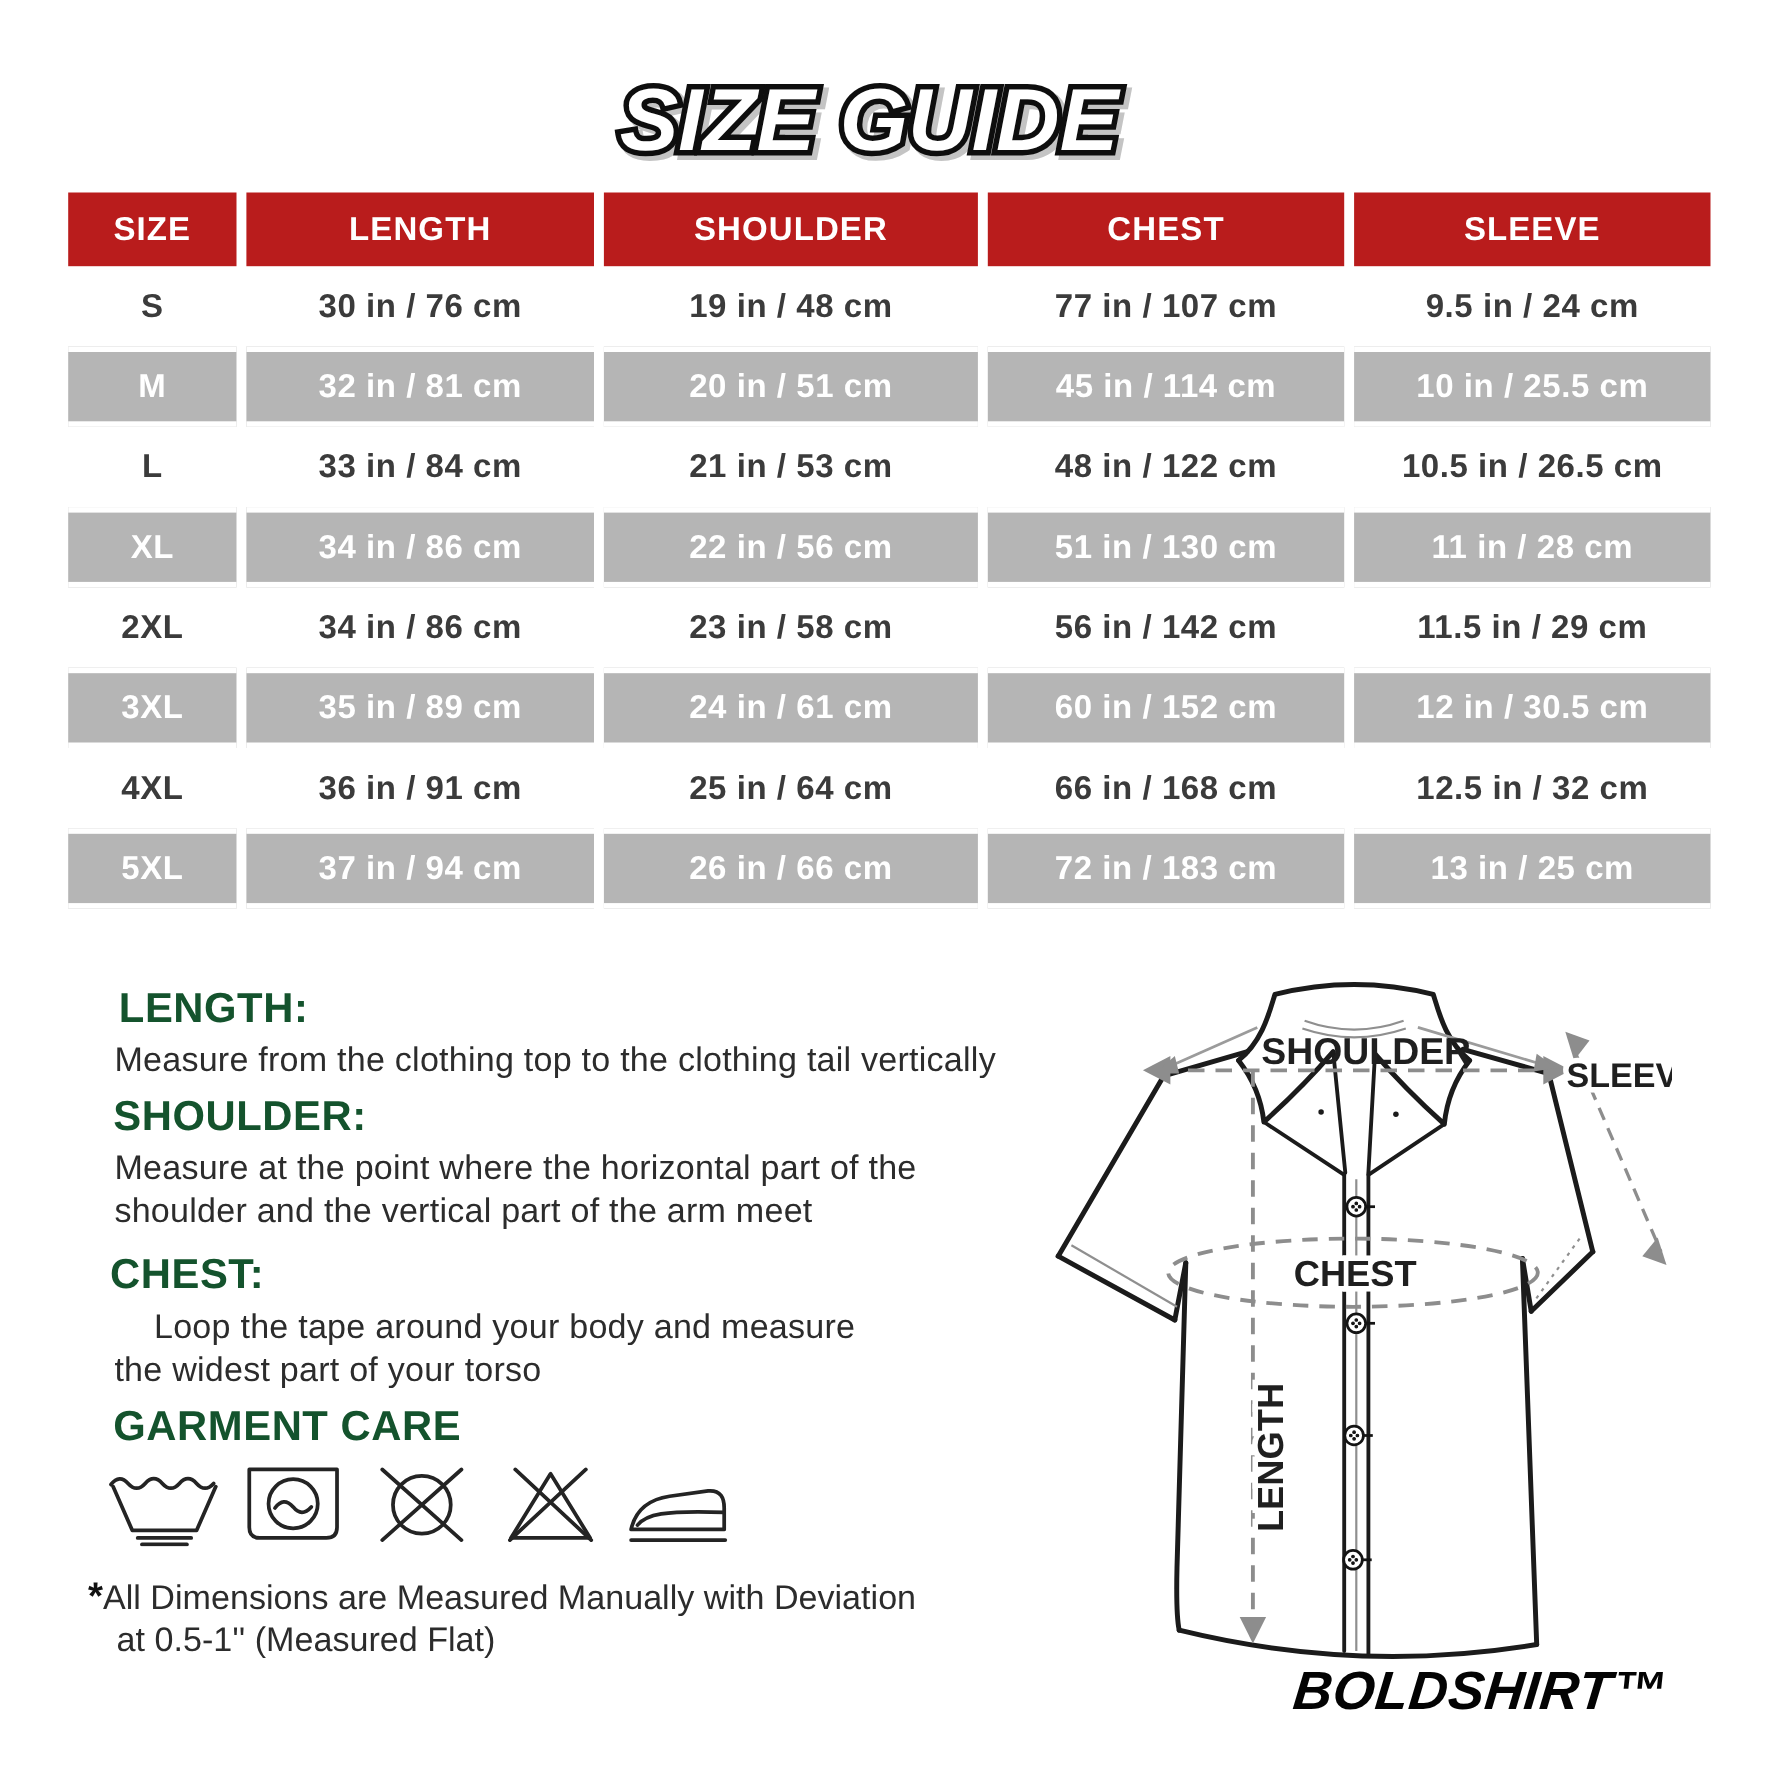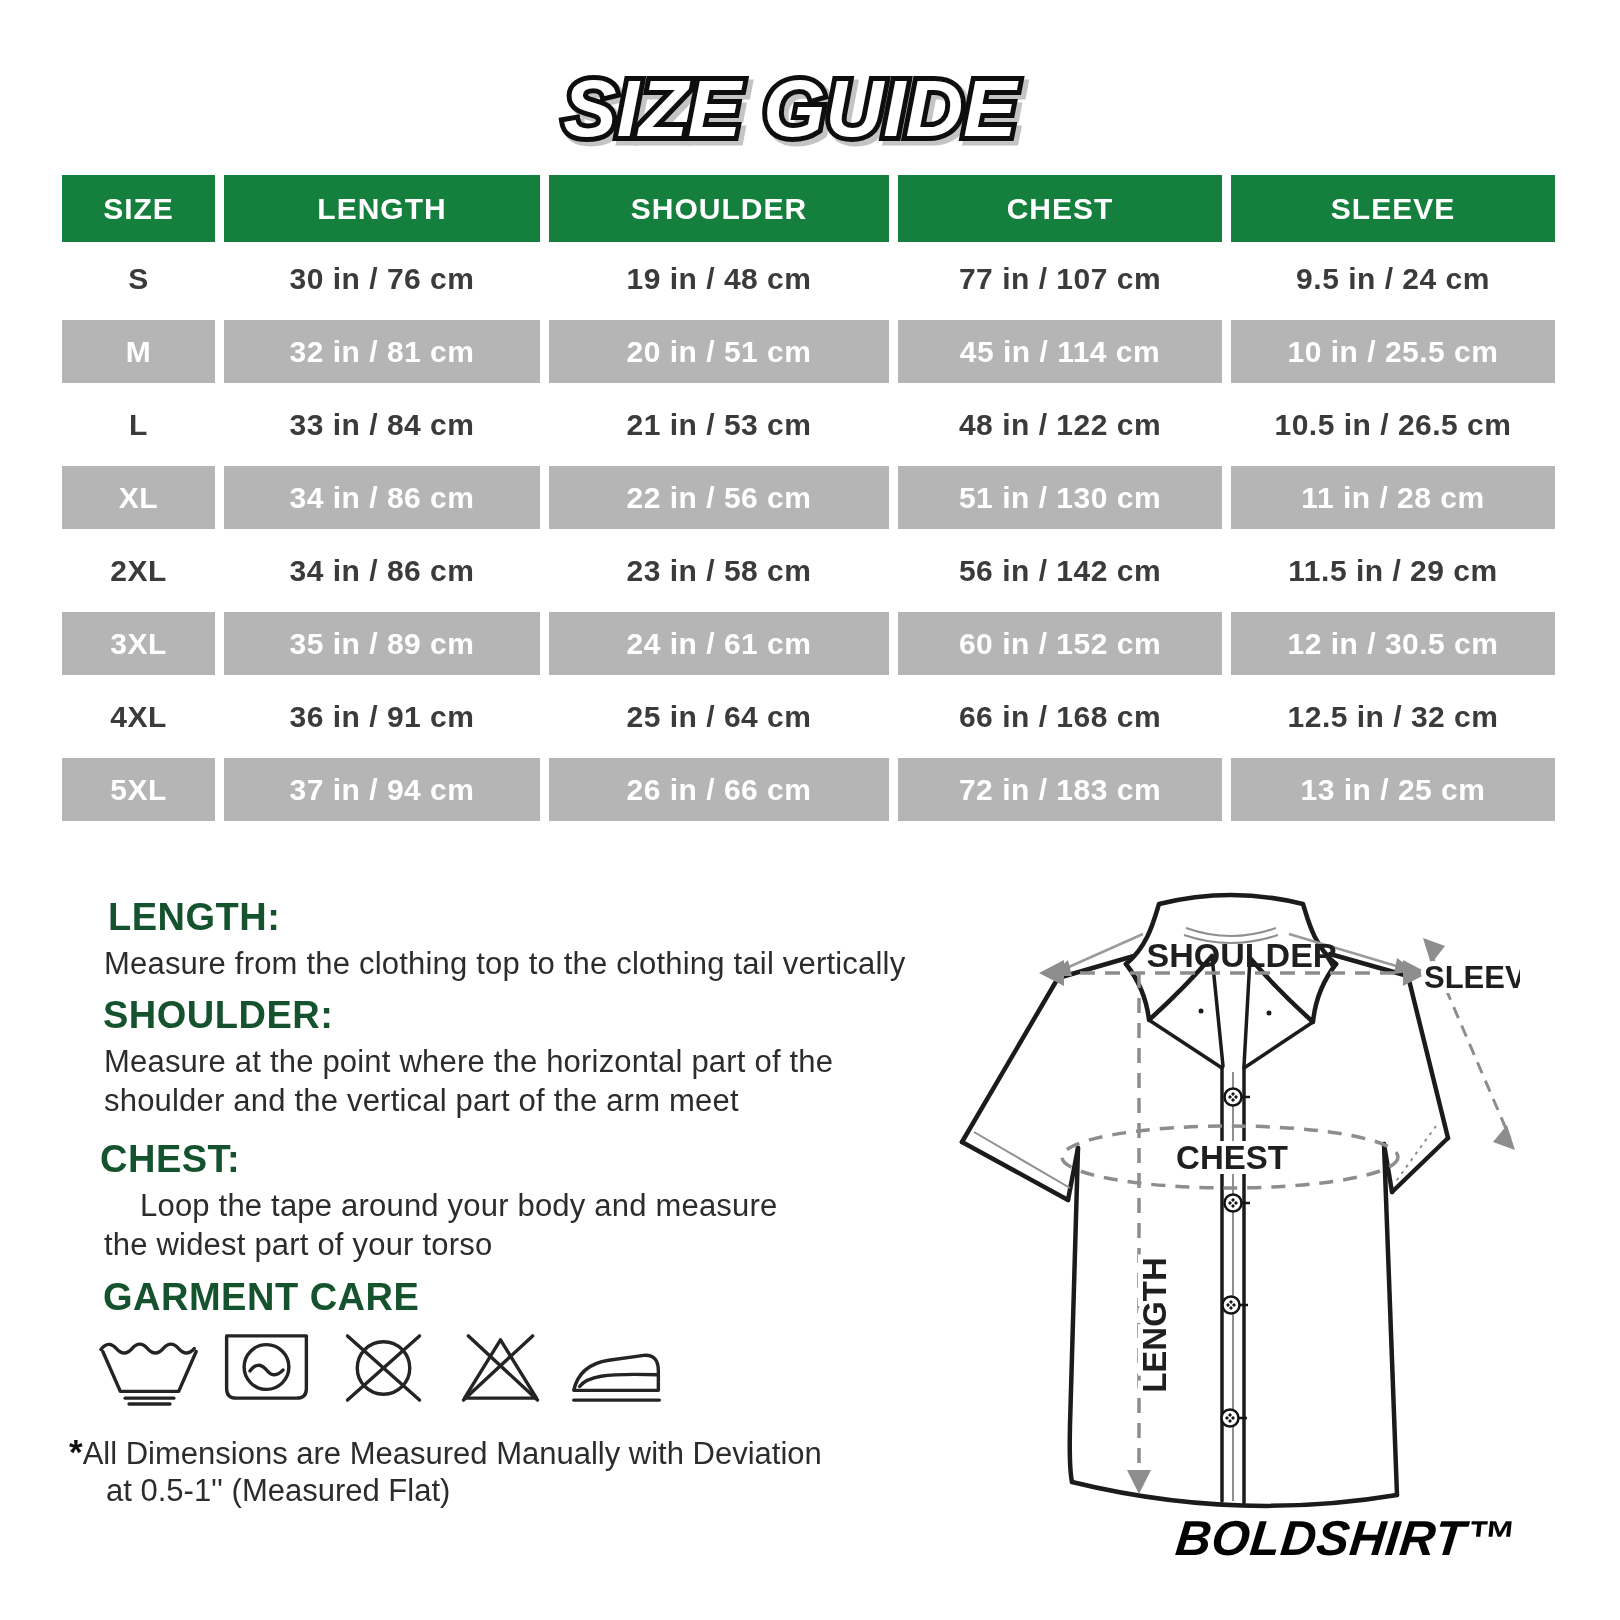--- a/index.html
+++ b/index.html
@@ -15,41 +15,41 @@
   .title-text{font-family:"Liberation Sans","DejaVu Sans",sans-serif;font-size:80px;font-weight:bold;font-style:italic;letter-spacing:0px;}
   
   .size-table{
     position:absolute;left:62px;top:175px;
     display:grid;
     grid-template-columns:153px 316px 340px 324px 324px;
     grid-template-rows:67px repeat(8,73px);
     column-gap:9px;
   }
   .th{
-    background:#15803d;color:#ffffff;
+    background:#b91c1c;color:#ffffff;
     display:flex;align-items:center;justify-content:center;
     font-weight:bold;font-size:30px;letter-spacing:1px;
   }
   .td{
     display:flex;align-items:center;justify-content:center;
     font-weight:bold;font-size:30px;color:#3b3b3b;letter-spacing:0.5px;
   }
   .td.shaded{
     background:#b5b5b5;color:#ffffff;
     border-top:5px solid #ffffff;border-bottom:5px solid #ffffff;
   }
   
   .def-head{position:absolute;font-size:38px;font-weight:bold;color:#14532d;letter-spacing:0.5px;white-space:nowrap;}
   .def-body{position:absolute;font-size:31px;font-weight:400;color:#2c2c2c;line-height:39px;letter-spacing:0.2px;white-space:nowrap;}
   
   .care-icons{position:absolute;left:96px;top:1330px;display:flex;gap:10px;}
   .care-icons svg{width:107px;height:76px;}
   .care-stroke{fill:none;stroke:#242424;stroke-width:3.5;stroke-linecap:round;stroke-linejoin:round;}
   
-  .footnote-line1{position:absolute;left:69px;top:1432px;font-size:31px;color:#2c2c2c;white-space:nowrap;}
+  .footnote-line1{position:absolute;left:80px;top:1432px;font-size:31px;color:#2c2c2c;white-space:nowrap;}
   .footnote-line1 .ast{font-weight:bold;font-size:35px;color:#111;}
   .footnote-line2{position:absolute;left:106px;top:1473px;font-size:31px;color:#2c2c2c;white-space:nowrap;}
   
   .shirt-svg{position:absolute;left:900px;top:870px;width:620px;height:650px;}
   .diagram-label{font-family:"Liberation Sans","DejaVu Sans",sans-serif;font-weight:bold;fill:#1f1f1f;}
   .halo{stroke:#ffffff;stroke-width:10;paint-order:stroke;}
   
   .brand{
     position:absolute;left:1176px;top:1510px;
     font-size:49px;font-weight:bold;font-style:italic;color:#030303;

